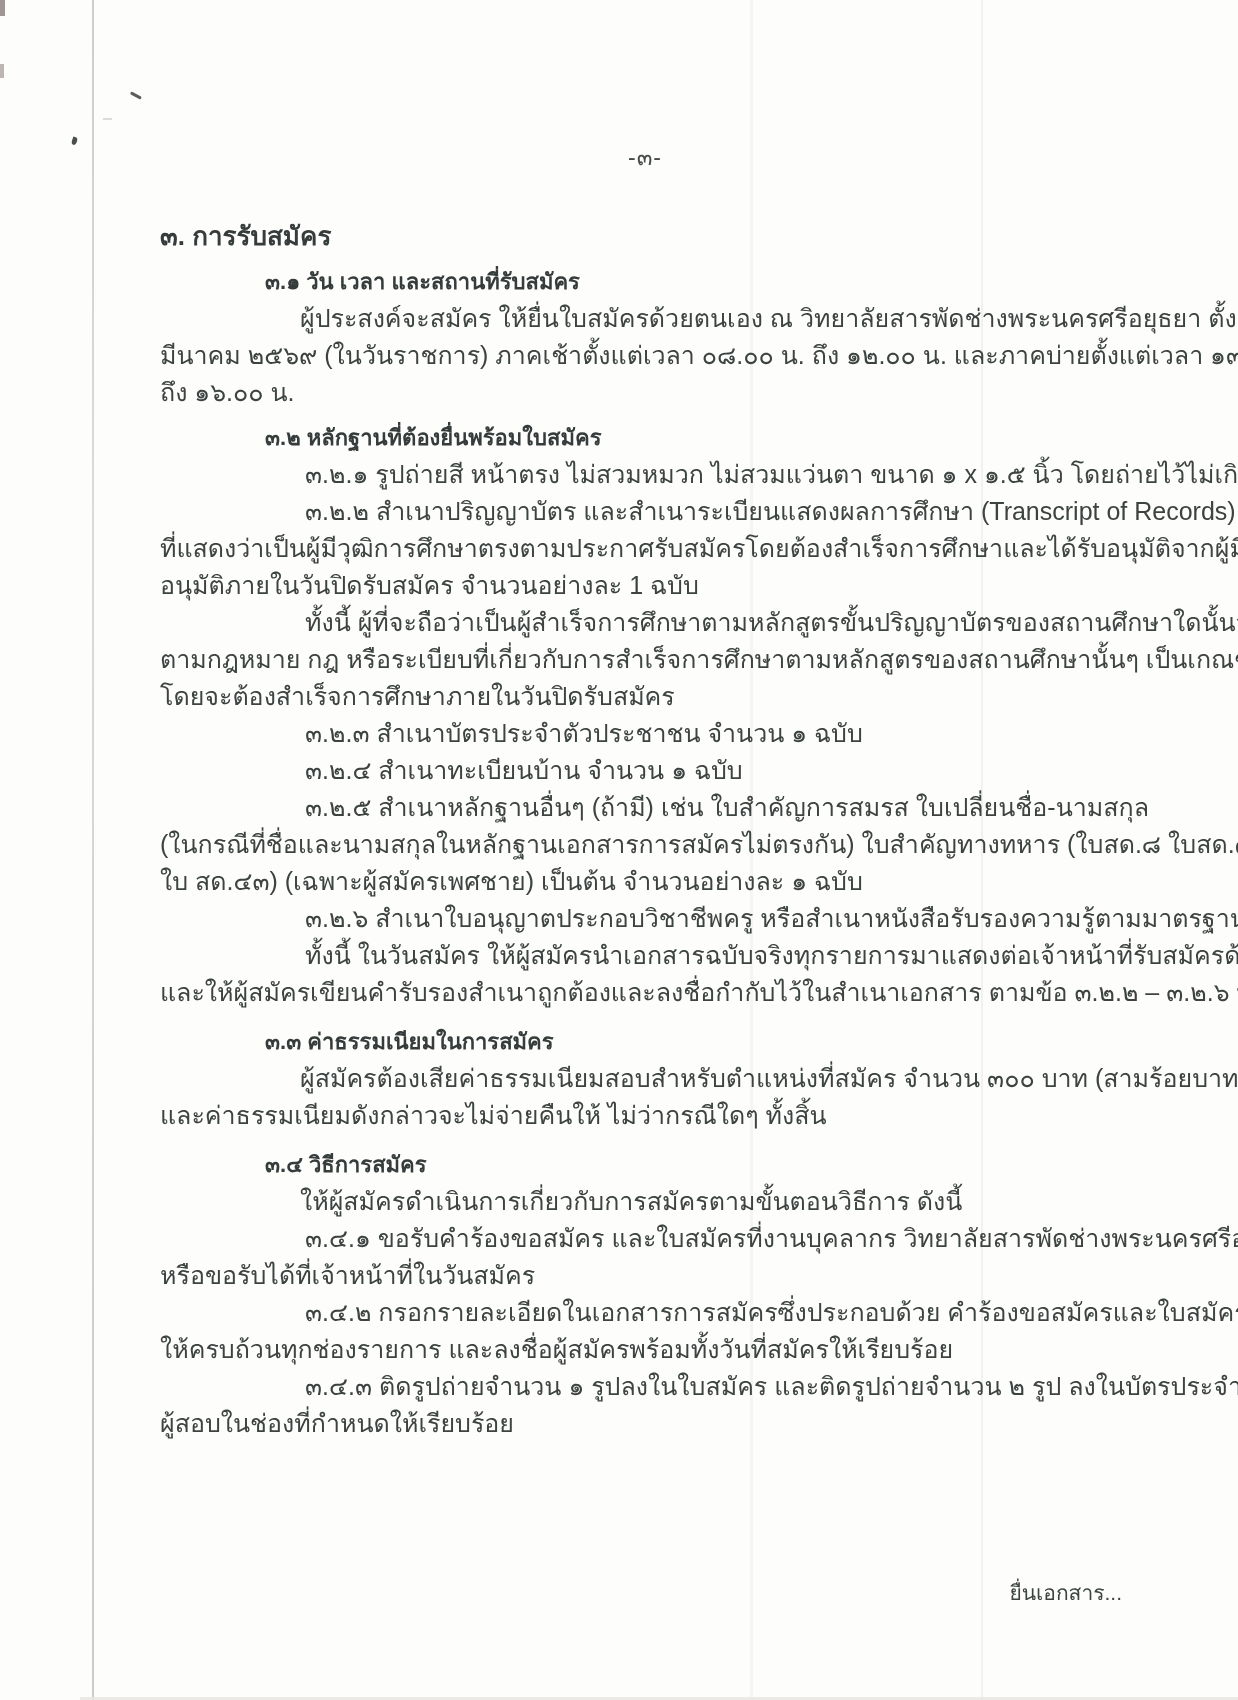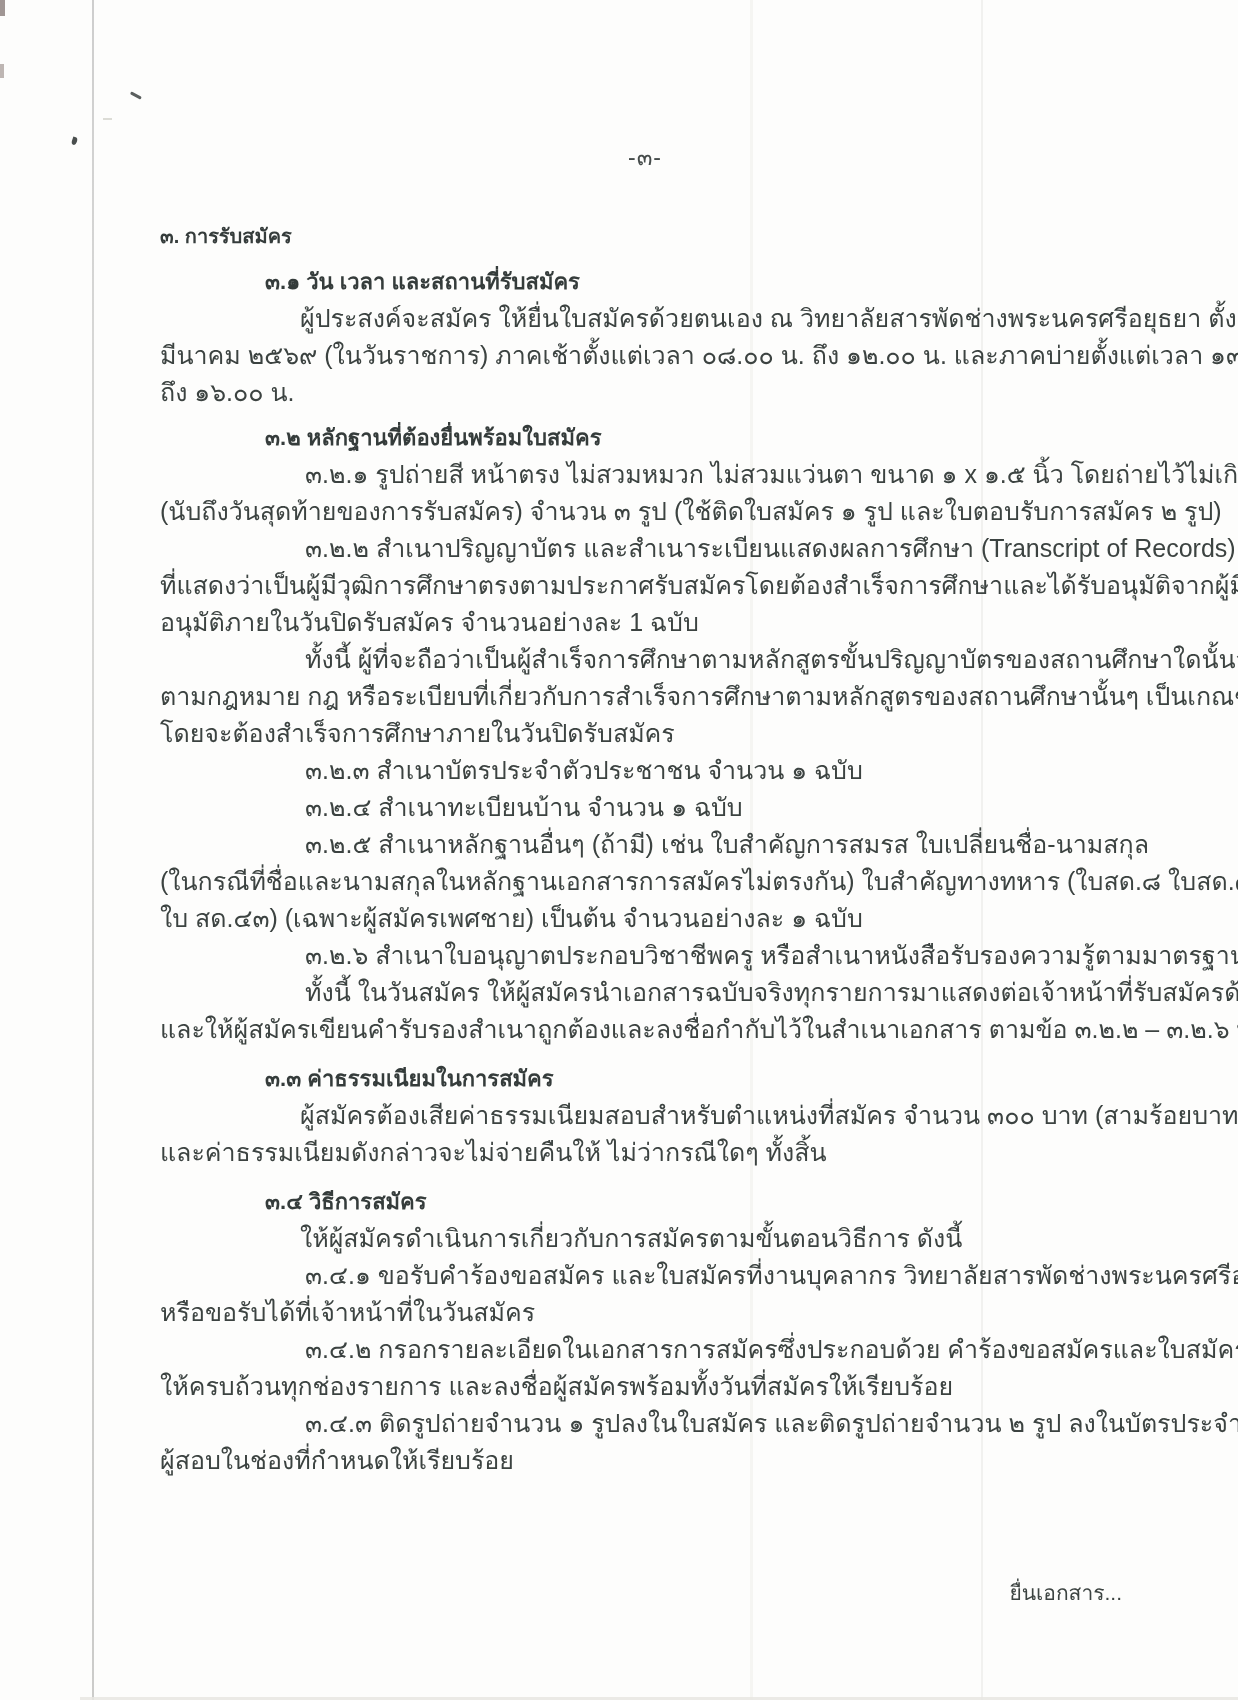--- a/index.html
+++ b/index.html
@@ -22,21 +22,21 @@
     border-radius:0 70% 70% 70%;transform:rotate(18deg);}
   .mark-dash{position:absolute;left:103px;top:118px;width:9px;height:2px;background:#dcdcd6;}
   .edge-top{position:absolute;left:0;top:0;width:5px;height:16px;background:#6f605c;opacity:.65;}
   .edge-mid{position:absolute;left:0;top:64px;width:4px;height:14px;background:#8a7b76;opacity:.55;}
   .bottom-smudge{position:absolute;left:80px;bottom:0;width:1158px;height:3px;background:#e8e6e2;opacity:.85;}
 
   
   .content{position:absolute;left:160px;top:142px;width:930px;}
   .pagenum{font-size:23px;line-height:30px;text-align:center;margin:0 0 46px 40px;color:#454b4a;letter-spacing:1px;}
   .ln{font-size:25px;line-height:37px;white-space:nowrap;}
-  .h1{font-weight:bold;font-size:20px;color:#353c3b;}
+  .h1{font-weight:bold;font-size:26px;color:#353c3b;}
   .h2{font-weight:bold;font-size:22px;color:#353c3b;margin-left:105px;}
   .mt8{margin-top:8px;}
   .mt12{margin-top:12px;}
   .ind-p{margin-left:140px;}
   .ind-i{margin-left:145px;}
   .continuation{position:absolute;right:116px;top:1576px;font-size:21px;color:#3c4341;}
 </style>
 </head>
 <body>
 
@@ -59,21 +59,20 @@
     <div class="ln h1">๓. การรับสมัคร</div>
 
     <div class="ln h2 mt8">๓.๑ วัน เวลา และสถานที่รับสมัคร</div>
     <div class="ln ind-p">ผู้ประสงค์จะสมัคร ให้ยื่นใบสมัครด้วยตนเอง ณ วิทยาลัยสารพัดช่างพระนครศรีอยุธยา ตั้งแต่วันที่ ๑๒ - ๑๘</div>
     <div class="ln">มีนาคม ๒๕๖๙ (ในวันราชการ) ภาคเช้าตั้งแต่เวลา ๐๘.๐๐ น. ถึง ๑๒.๐๐ น. และภาคบ่ายตั้งแต่เวลา ๑๓.๐๐ น.</div>
     <div class="ln">ถึง ๑๖.๐๐ น.</div>
 
     <div class="ln h2 mt8">๓.๒ หลักฐานที่ต้องยื่นพร้อมใบสมัคร</div>
 
     <div class="ln ind-i">๓.๒.๑ รูปถ่ายสี หน้าตรง ไม่สวมหมวก ไม่สวมแว่นตา ขนาด ๑ x ๑.๕ นิ้ว โดยถ่ายไว้ไม่เกิน ๑ ปี</div>
-    <div class="ln">(นับถึงวันสุดท้ายของการรับสมัคร) จำนวน ๓ รูป (ใช้ติดใบสมัคร ๑ รูป และใบตอบรับการสมัคร ๒ รูป)</div>
 
     <div class="ln ind-i">๓.๒.๒ สำเนาปริญญาบัตร และสำเนาระเบียนแสดงผลการศึกษา (Transcript of Records)</div>
     <div class="ln">ที่แสดงว่าเป็นผู้มีวุฒิการศึกษาตรงตามประกาศรับสมัครโดยต้องสำเร็จการศึกษาและได้รับอนุมัติจากผู้มีอำนาจ</div>
     <div class="ln">อนุมัติภายในวันปิดรับสมัคร จำนวนอย่างละ 1 ฉบับ</div>
 
     <div class="ln ind-i">ทั้งนี้ ผู้ที่จะถือว่าเป็นผู้สำเร็จการศึกษาตามหลักสูตรขั้นปริญญาบัตรของสถานศึกษาใดนั้นจะถือ</div>
     <div class="ln">ตามกฎหมาย กฎ หรือระเบียบที่เกี่ยวกับการสำเร็จการศึกษาตามหลักสูตรของสถานศึกษานั้นๆ เป็นเกณฑ์</div>
     <div class="ln">โดยจะต้องสำเร็จการศึกษาภายในวันปิดรับสมัคร</div>
 
     <div class="ln ind-i">๓.๒.๓ สำเนาบัตรประจำตัวประชาชน จำนวน ๑ ฉบับ</div>

